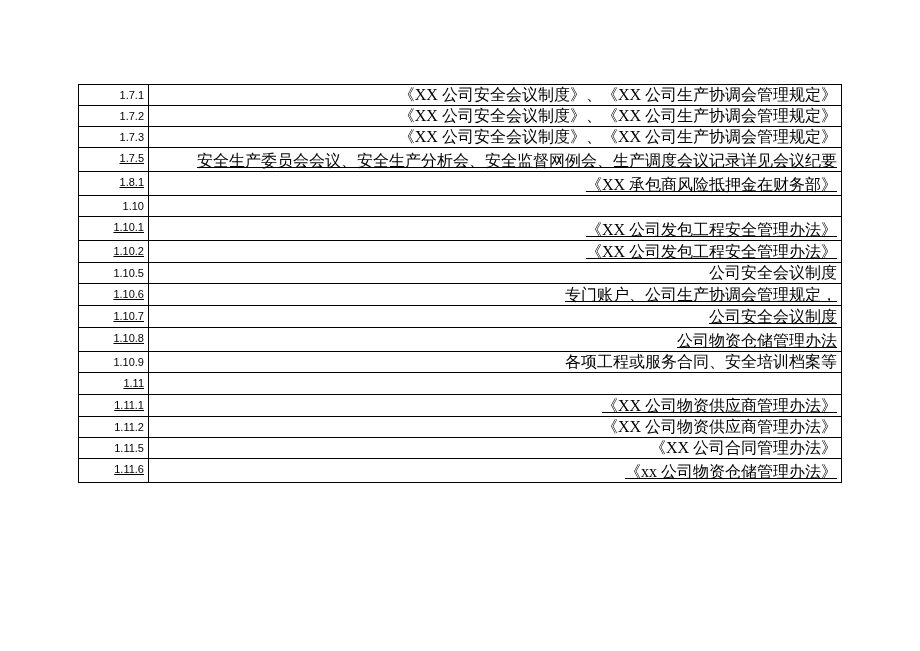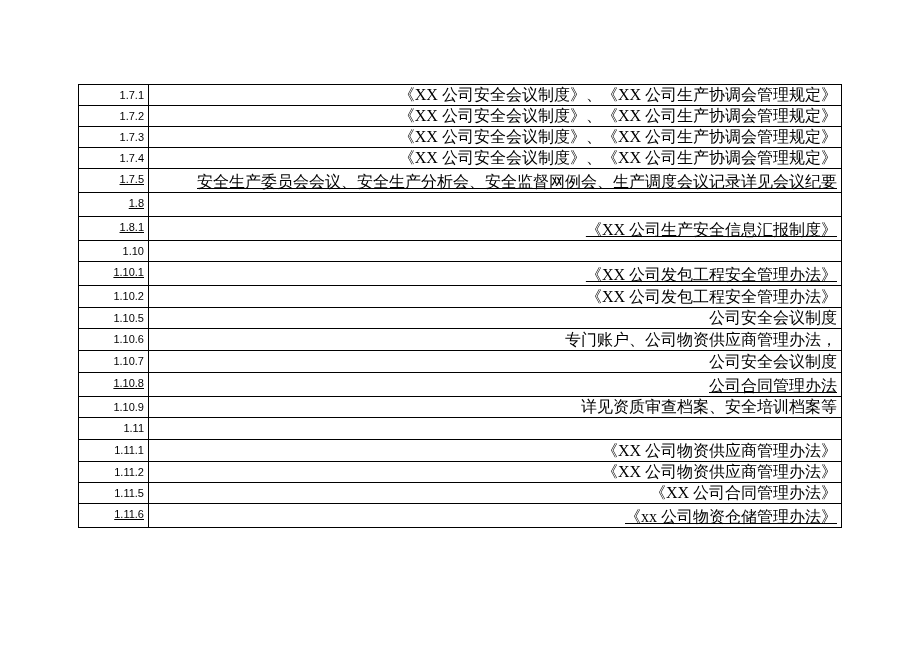--- a/index.html
+++ b/index.html
@@ -44,20 +44,21 @@
       font-size: 16px;
       padding-left: 8px;
       vertical-align: bottom;
     }
     td.tall {
       height: 24px;
       text-decoration: underline;
     }
     td.tall2 {
       height: 22px;
+      text-decoration: underline;
     }
   </style>
 </head>
 <body>
 
 <table>
   <colgroup>
     <col class="c-num">
     <col class="c-desc">
   </colgroup>
@@ -68,66 +69,58 @@
       </tr>
       <tr>
         <td class="num">1.7.2</td>
         <td class="desc">《XX 公司安全会议制度》、《XX 公司生产协调会管理规定》</td>
       </tr>
       <tr>
         <td class="num">1.7.3</td>
         <td class="desc">《XX 公司安全会议制度》、《XX 公司生产协调会管理规定》</td>
       </tr>
       <tr>
-        <td class="num">1.7.4</td>
-        <td class="desc">《XX 公司安全会议制度》、《XX 公司生产协调会管理规定》</td>
-      </tr>
-      <tr>
         <td class="num tall">1.7.5</td>
         <td class="desc tall">安全生产委员会会议、安全生产分析会、安全监督网例会、生产调度会议记录详见会议纪要</td>
       </tr>
       <tr>
-        <td class="num tall">1.8</td>
-        <td class="desc tall"></td>
-      </tr>
-      <tr>
         <td class="num tall">1.8.1</td>
-        <td class="desc tall">《XX 公司生产安全信息汇报制度》</td>
+        <td class="desc tall">《XX 承包商风险抵押金在财务部》</td>
       </tr>
       <tr>
         <td class="num">1.10</td>
         <td class="desc"></td>
       </tr>
       <tr>
         <td class="num tall">1.10.1</td>
         <td class="desc tall">《XX 公司发包工程安全管理办法》</td>
       </tr>
       <tr>
         <td class="num tall2">1.10.2</td>
         <td class="desc tall2">《XX 公司发包工程安全管理办法》</td>
       </tr>
       <tr>
         <td class="num">1.10.5</td>
         <td class="desc">公司安全会议制度</td>
       </tr>
       <tr>
         <td class="num tall2">1.10.6</td>
-        <td class="desc tall2">专门账户、公司物资供应商管理办法，</td>
+        <td class="desc tall2">专门账户、公司生产协调会管理规定，</td>
       </tr>
       <tr>
         <td class="num tall2">1.10.7</td>
         <td class="desc tall2">公司安全会议制度</td>
       </tr>
       <tr>
         <td class="num tall">1.10.8</td>
-        <td class="desc tall">公司合同管理办法</td>
+        <td class="desc tall">公司物资仓储管理办法</td>
       </tr>
       <tr>
         <td class="num">1.10.9</td>
-        <td class="desc">详见资质审查档案、安全培训档案等</td>
+        <td class="desc">各项工程或服务合同、安全培训档案等</td>
       </tr>
       <tr>
         <td class="num tall2">1.11</td>
         <td class="desc tall2"></td>
       </tr>
       <tr>
         <td class="num tall2">1.11.1</td>
         <td class="desc tall2">《XX 公司物资供应商管理办法》</td>
       </tr>
       <tr>

